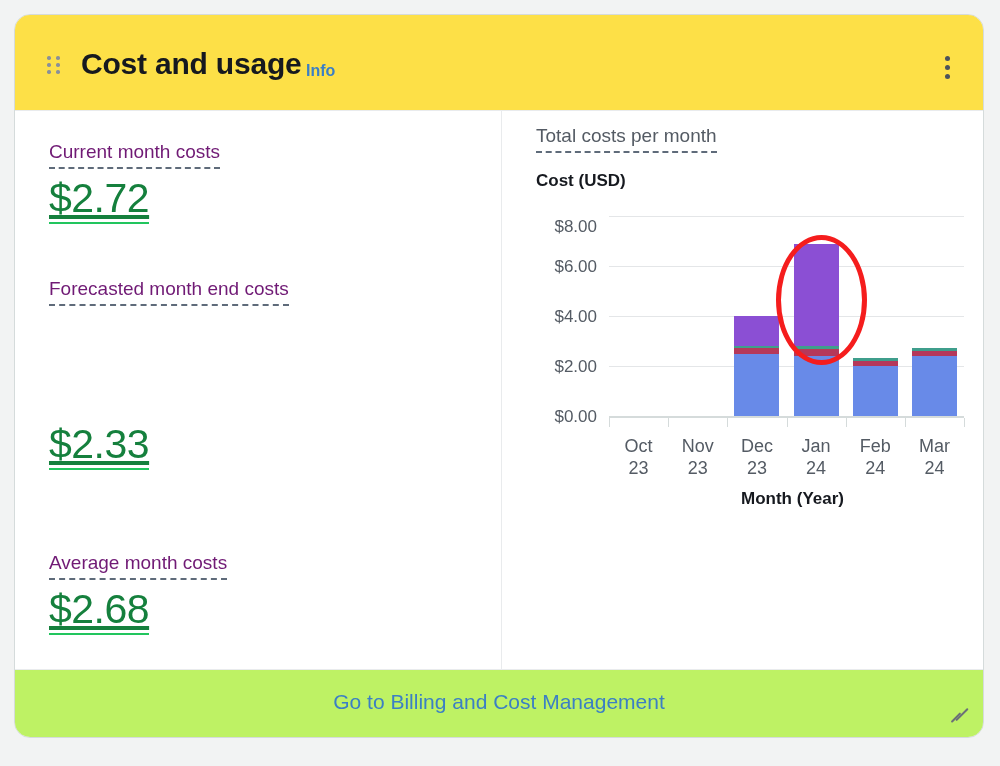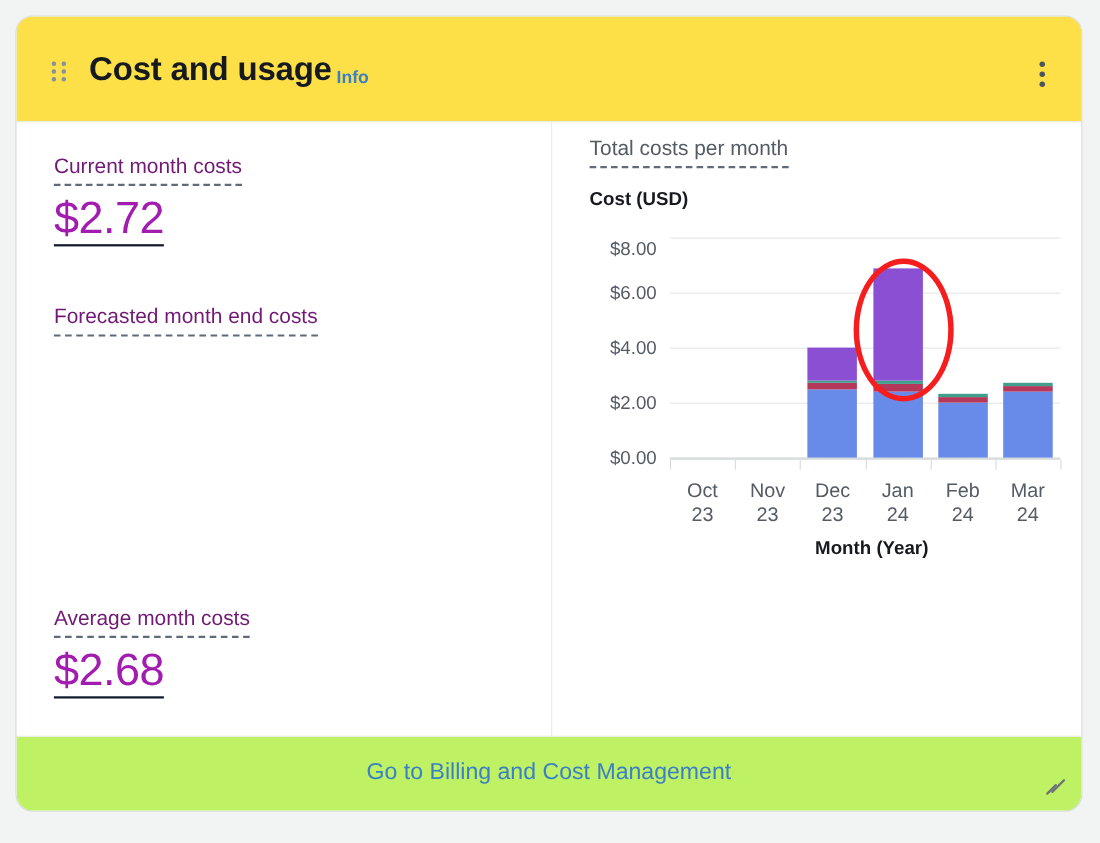--- a/index.html
+++ b/index.html
@@ -72,26 +72,27 @@
   .metric-label {
     font-size: 19px; color: #701a75;
     border-bottom: 2px dashed #5f6b7a;
     padding-bottom: 4px;
     display: inline-block;
     white-space: nowrap;
     cursor: help;
   }
   .metric-value {
     margin-top: 7px;
-    font-size: 41px; color: #a21caf; font-weight: normal;
+    font-size: 41px; color: #15803d; font-weight: normal;
     display: inline-block;
-    border-bottom: 2px solid #0f172a;
+    border-bottom: 2px solid #22c55e;
     line-height: 1.12;
     cursor: pointer;
     letter-spacing: -0.5px;
+    text-decoration: underline;
   }
   .metric-row { display: flex; align-items: flex-end; }
   .metric-note {
     font-size: 19px; color: #545b64;
     margin-left: 14px;
     padding-bottom: 8px;
     white-space: nowrap;
   }
 
   
@@ -211,20 +212,23 @@
       <div class="metric-row">
         <div class="metric-value">$2.72</div>
       </div>
     </div>
 
     <div class="metric" style="top:167px">
       <div class="metric-label">Forecasted month end costs</div>
     </div>
 
     <div class="metric" style="top:304px">
+      <div class="metric-row">
+        <div class="metric-value">$2.33</div>
+      </div>
     </div>
 
     <div class="metric" style="top:441px">
       <div class="metric-label">Average month costs</div>
       <div class="metric-row">
         <div class="metric-value">$2.68</div>
       </div>
     </div>
 
     <div id="chart-panel">

